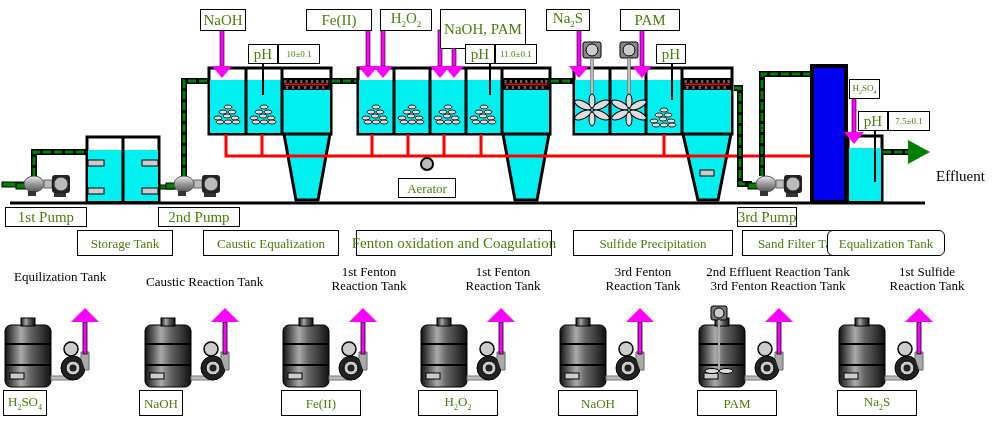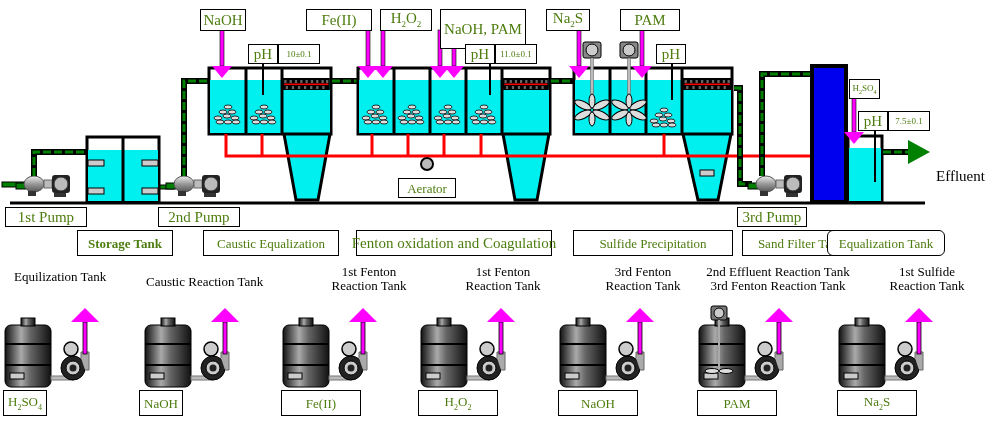--- a/index.html
+++ b/index.html
@@ -312,25 +312,25 @@
     <span>Aerator</span>
   </div>
 <div class="txt lg" style="left:936px;top:145px;margin-top:24px;">Effluent</div>
 
 <div class="lbl lg" style="left:5px;top:207px;width:82px;height:20px;">
     <span>1st Pump</span>
   </div>
 <div class="lbl lg" style="left:158px;top:207px;width:82px;height:20px;">
     <span>2nd Pump</span>
   </div>
-<div class="lbl lg" style="left:737px;top:207px;width:70px;height:20px;">
+<div class="lbl lg" style="left:737px;top:207px;width:60px;height:20px;">
     <span>3rd Pump</span>
   </div>
 
-<div class="lbl md" style="left:77px;top:230px;width:96px;height:26px;font-weight:bold;">
+<div class="lbl md" style="left:77px;top:230px;width:96px;height:26px;">
     <span>Storage Tank</span>
   </div>
 <div class="lbl md" style="left:203px;top:230px;width:136px;height:26px;">
     <span>Caustic Equalization</span>
   </div>
 <div class="lbl" style="left:356px;top:230px;width:196px;height:26px;font-size:15px;">
     <span>Fenton oxidation and Coagulation</span>
   </div>
 <div class="lbl md" style="left:573px;top:230px;width:160px;height:26px;">
     <span>Sulfide Precipitation</span>

